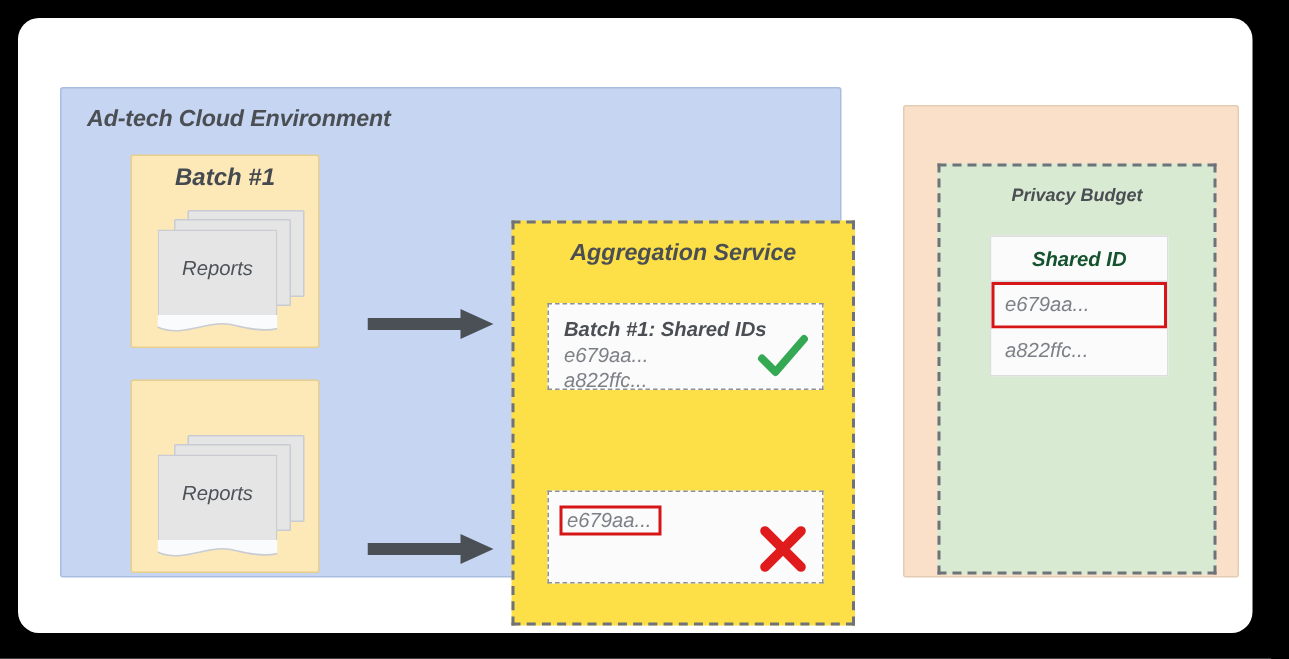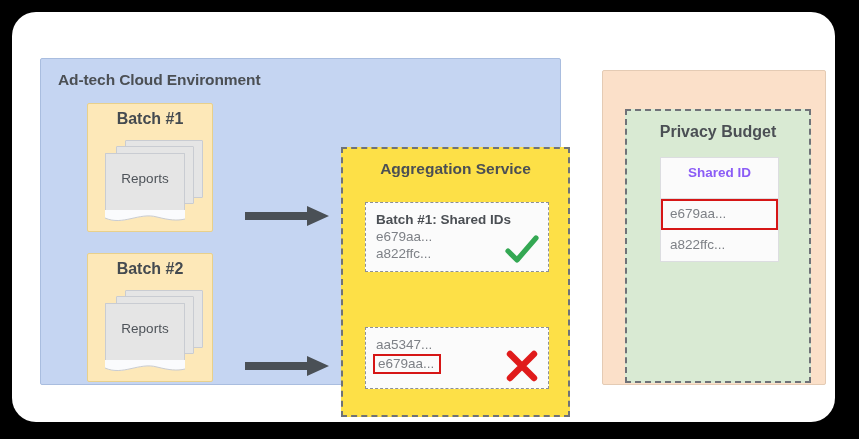--- a/index.html
+++ b/index.html
@@ -15,21 +15,22 @@
   }
 
   
   #canvas {
     position: absolute;
     left: 12px;
     top: 12px;
     width: 823px;
     height: 410px;
     background: #ffffff;
-    border-radius: 24px;
+    border-radius: 14px;
+    font-style: italic;
   }
 
   
   #adtech-panel {
     position: absolute;
     left: 28px;
     top: 46px;
     width: 519px;
     height: 325px;
     background: #c5d5f2;
@@ -140,21 +141,21 @@
 
   .batch-card {
     position: absolute;
     left: 22px;
     width: 184px;
     background: #fbfbfb;
     border: 1.6px dashed #8d9097;
     box-sizing: border-box;
     padding: 8px 0 9px 0;
   }
-  #batch-card-1 { top: 53px; height: 70px; }
+  #batch-card-1 { top: 53px; height: 58px; }
   #batch-card-2 { top: 178px; height: 62px; }
 
   .card-heading {
     font-size: 13.5px;
     font-weight: bold;
     color: #4b4f54;
     margin-left: 10px;
     line-height: 17px;
   }
   .card-id {
@@ -220,41 +221,41 @@
     height: 274px;
     background: #d9ead3;
     border: 2px dashed #6f7278;
     box-sizing: border-box;
   }
   #privacy-budget-title {
     position: absolute;
     left: 0; right: 0;
     top: 12px;
     text-align: center;
-    font-size: 16px;
+    font-size: 12px;
     font-weight: bold;
     color: #4b4f54;
   }
 
   #shared-id-table {
     position: absolute;
     left: 33px;
     top: 46px;
     width: 119px;
     border: 1px solid #dcdde0;
     background: #ffffff;
     box-sizing: border-box;
   }
   .tbl-head {
     text-align: center;
     font-size: 13.5px;
     font-weight: bold;
-    color: #8b5cf6;
+    color: #14532d;
     background: #fbfbfb;
-    padding: 7px 0 18px 0;
+    padding: 7px 0 7px 0;
     border-bottom: 1px solid #dcdde0;
   }
   .tbl-row {
     font-size: 13.5px;
     color: #7d8086;
     background: #fbfbfb;
     padding: 7px 0 7px 9px;
     border-bottom: 1px solid #dcdde0;
     position: relative;
     height: 17px;
@@ -283,21 +284,20 @@
           <div class="doc-label">Reports</div>
           <svg class="doc-wave" viewBox="0 0 80 14">
             <path d="M0,0 L0,8 C18,16 34,2 52,7 C64,10 72,11 80,9 L80,0 Z" fill="#fafbfd" stroke="none"></path>
             <path d="M0,8 C18,16 34,2 52,7 C64,10 72,11 80,9" fill="none" stroke="#c9ccd2" stroke-width="1"></path>
           </svg>
         </div>
       </div>
     </div>
 
     <div class="batch-box" id="batch-box-2">
-      <div class="batch-title">Batch #2</div>
       <div class="doc-stack">
         <div class="doc back"></div>
         <div class="doc mid"></div>
         <div class="doc front">
           <div class="doc-label">Reports</div>
           <svg class="doc-wave" viewBox="0 0 80 14">
             <path d="M0,0 L0,8 C18,16 34,2 52,7 C64,10 72,11 80,9 L80,0 Z" fill="#fafbfd" stroke="none"></path>
             <path d="M0,8 C18,16 34,2 52,7 C64,10 72,11 80,9" fill="none" stroke="#c9ccd2" stroke-width="1"></path>
           </svg>
         </div>
@@ -317,21 +317,20 @@
       <div class="batch-card" id="batch-card-1">
         <div class="card-heading">Batch #1: Shared IDs</div>
         <div class="card-id">e679aa...</div>
         <div class="card-id">a822ffc...</div>
         <svg class="status-mark" viewBox="0 0 36 34">
           <path d="M4,18 L13,27 L32,5" fill="none" stroke="#34a853" stroke-width="5.2" stroke-linecap="round" stroke-linejoin="round"></path>
         </svg>
       </div>
 
       <div class="batch-card" id="batch-card-2">
-        <div class="card-id">aa5347...</div>
         <div><span class="card-id boxed">e679aa...</span></div>
         <svg class="status-mark" viewBox="0 0 36 34">
           <path d="M6,4 L30,28 M30,4 L6,28" fill="none" stroke="#e01b1b" stroke-width="6.4" stroke-linecap="round"></path>
         </svg>
       </div>
 
     </div>
   </div>
 
   <div id="coordinators-panel">

